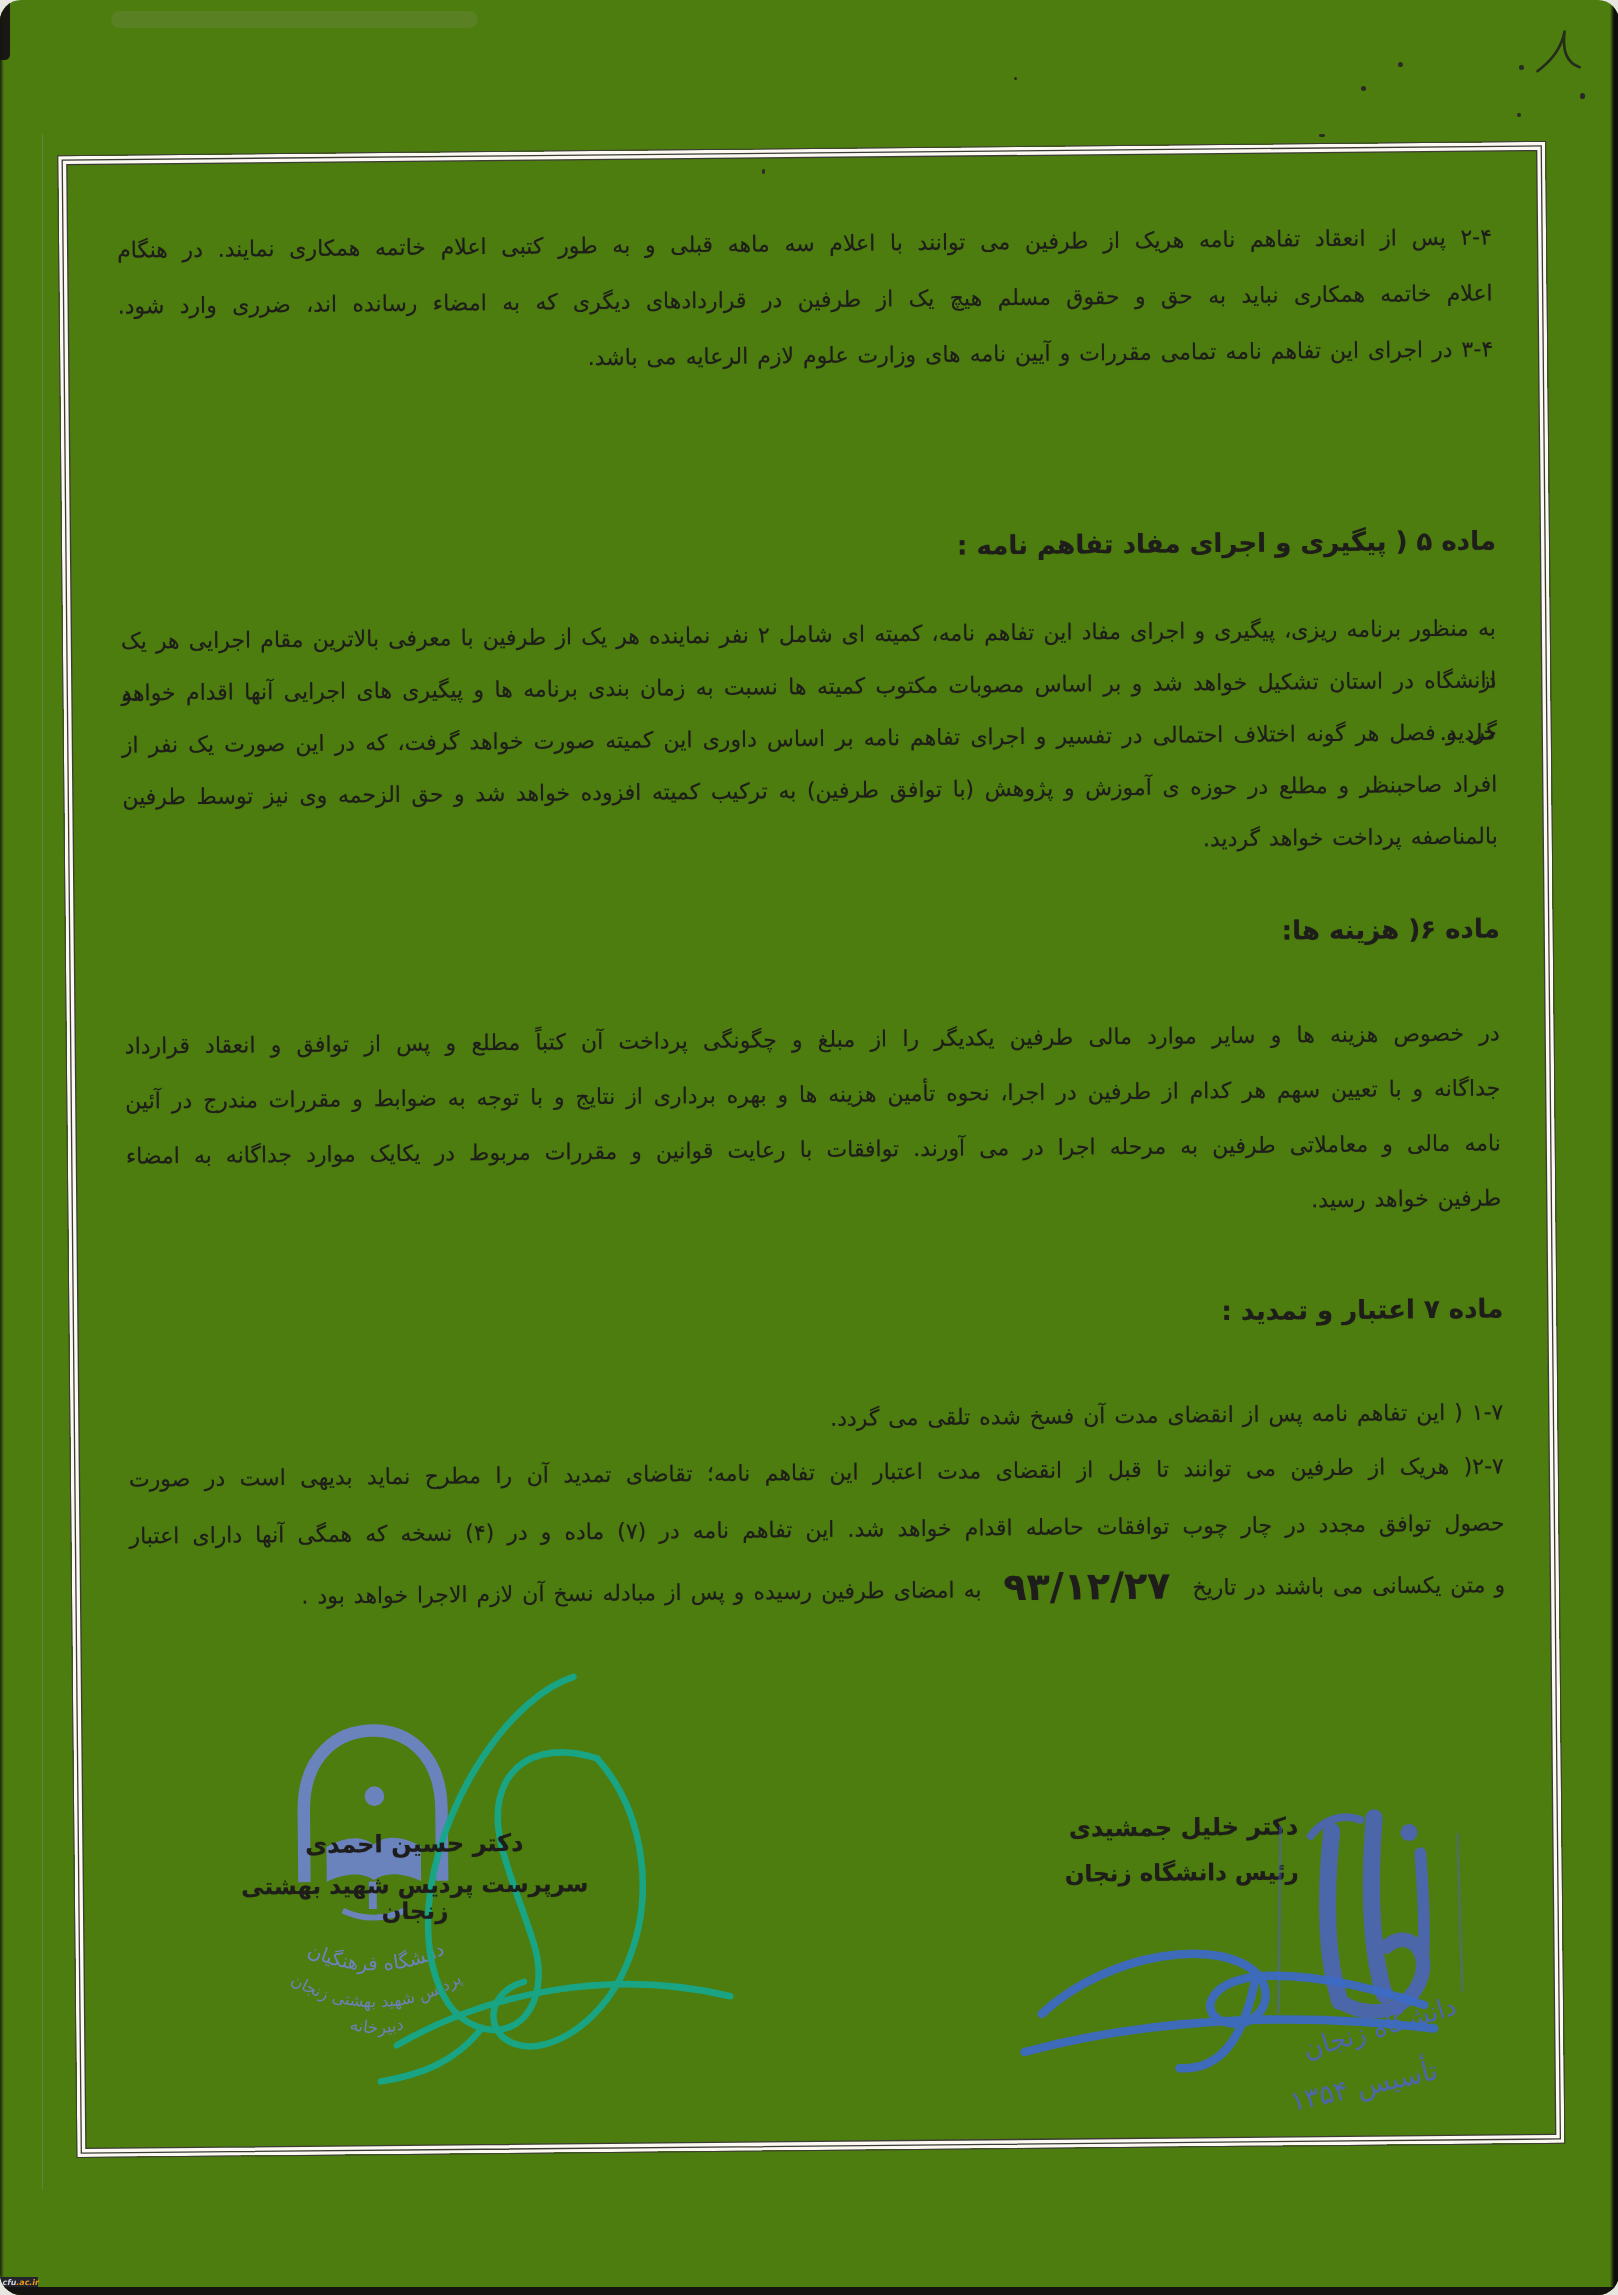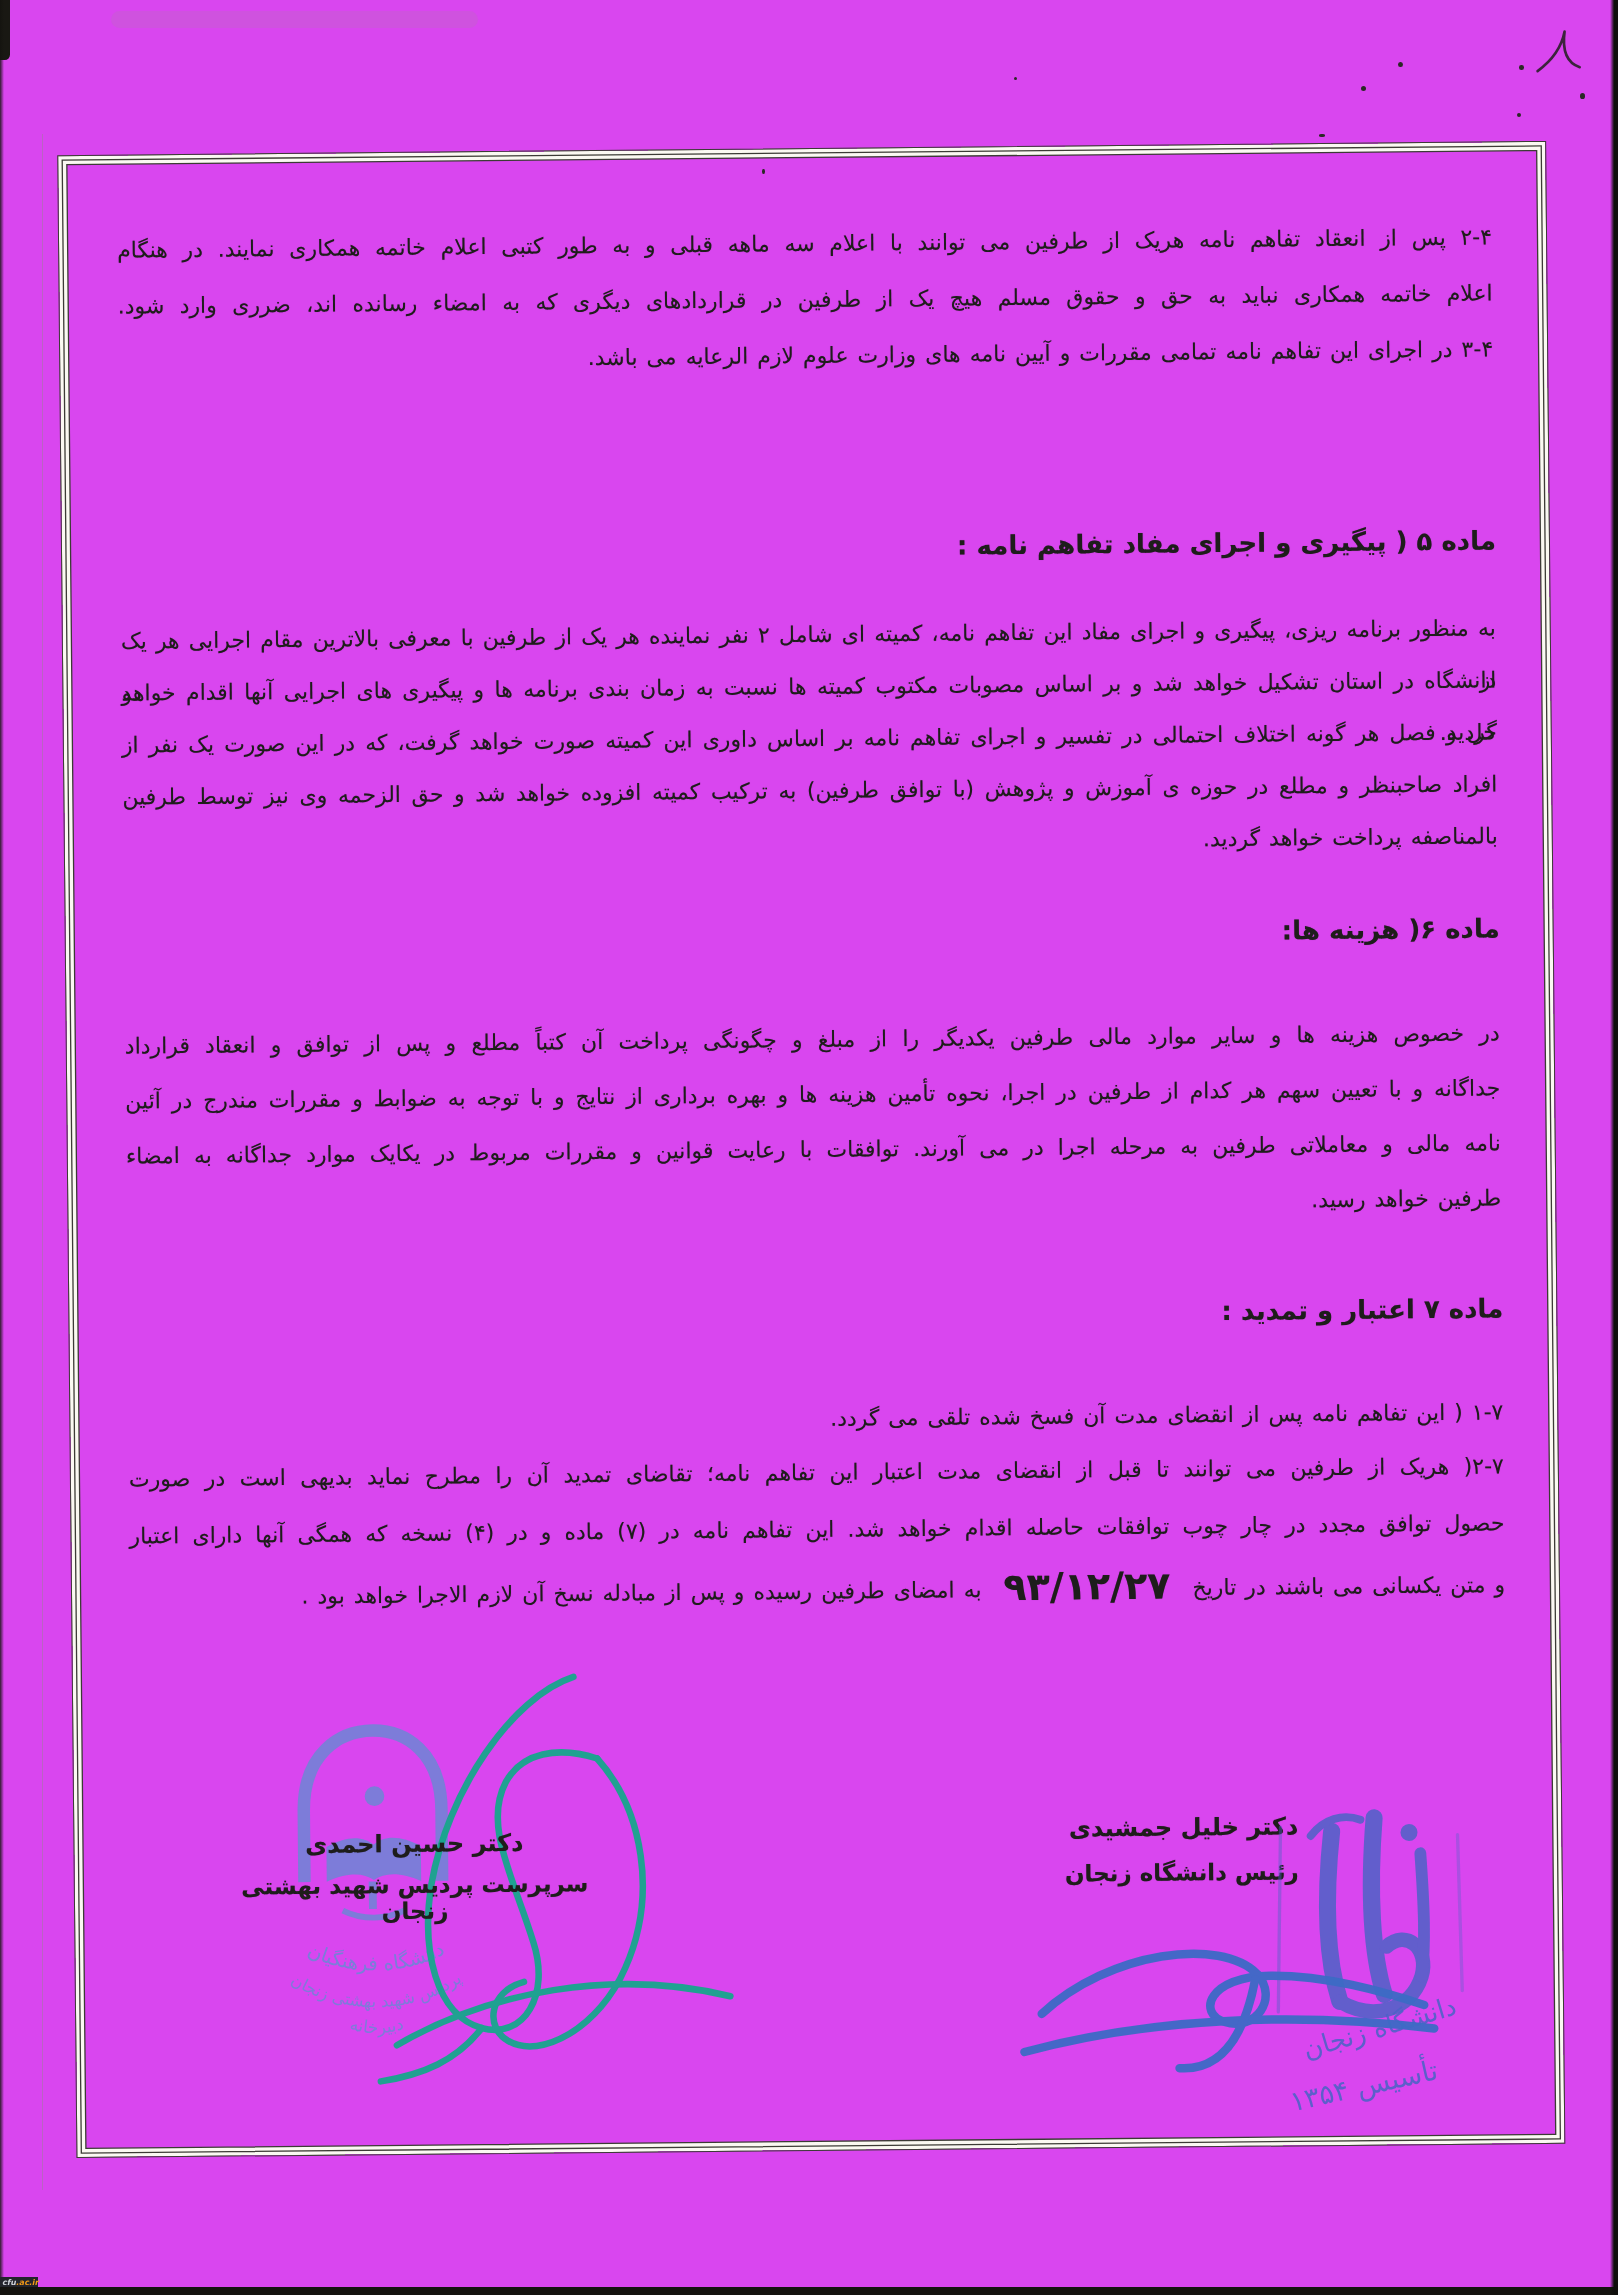--- a/index.html
+++ b/index.html
@@ -1,19 +1,19 @@
 <!DOCTYPE html>
 <html lang="fa" style="font-size:10.5px"><head>
 <meta charset="utf-8">
 <style>
   html,body{margin:0;padding:0;background:#e8e6e0;}
   .page{
     position:relative;width:1619px;height:2295px;overflow:hidden;
-    background:#d946ef;
-    font-family:"DejaVu Sans",sans-serif;color:#1e1d1b;
+    background:#4d7c0f;
+    font-family:"DejaVu Sans",sans-serif;color:#1e1d1b;border-radius:21px;
   }
   
   .edge-bottom{position:absolute;left:0;bottom:0;width:100%;height:8.5px;background:#14130f;}
   .edge-right{position:absolute;right:0;top:0;width:9.2px;height:100%;
     background:linear-gradient(to left,#0f0e0c 55%,rgba(15,14,12,0));}
   .edge-left{position:absolute;left:0;top:0;width:3.9px;height:100%;
     background:linear-gradient(to right,rgba(20,19,15,.85),rgba(20,19,15,0));}
   .corner-tl{position:absolute;left:0;top:0;width:9.8px;height:60px;background:#191813;border-radius:0 0 5.2px 0;}
   .scan-line{position:absolute;left:42px;top:134px;width:1.3px;height:2056px;background:#8d8c82;opacity:.4;}
   .speck{position:absolute;background:#2a2925;border-radius:50%;}

